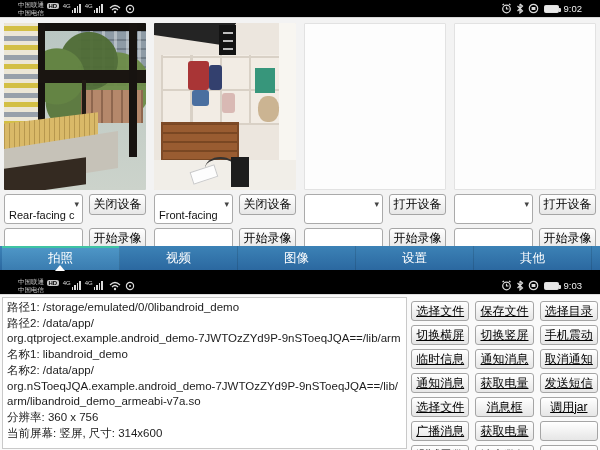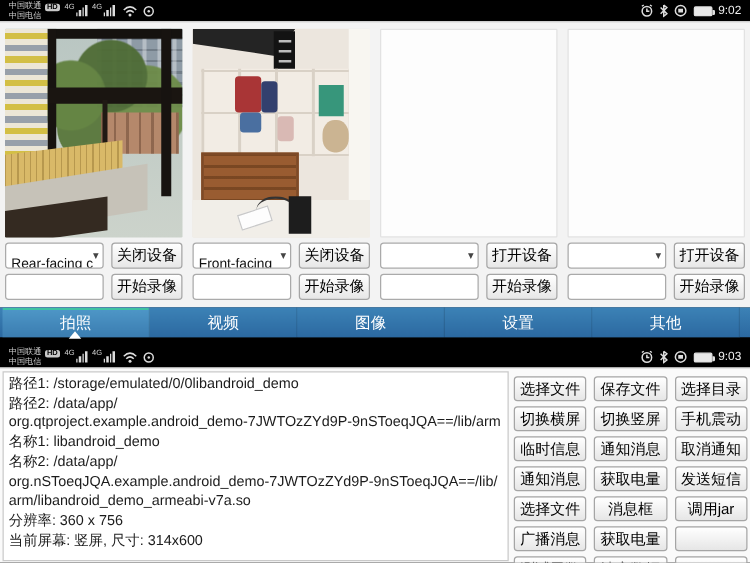--- a/index.html
+++ b/index.html
@@ -2,21 +2,21 @@
 <html><head>
 <meta charset="utf-8">
 <style>
   * { margin:0; padding:0; box-sizing:border-box; }
   html,body { width:600px; height:450px; overflow:hidden; }
   body { font-family:"Liberation Sans", sans-serif; background:#000; }
   .app { position:relative; width:600px; height:450px; background:#000; }
 
   
   .statusbar { position:absolute; left:0; width:600px; height:17px; background:#000;
-    display:flex; align-items:center; padding:0 7px; color:#e6e6e6; }
+    display:flex; align-items:center; padding:0 18px; color:#e6e6e6; }
   .sb-top { top:0; } .sb-bottom { top:277px; }
   .carrier { display:flex; flex-direction:column; justify-content:center;
     font-size:6.5px; line-height:7.5px; color:#cfcfcf; white-space:nowrap; }
   .hd-badge { font-size:6px; font-weight:bold; color:#000; background:#c9c9c9;
     border-radius:2px; padding:0 1.5px; margin:0 4px 6px 3px; align-self:center; }
   .sig { display:flex; align-items:flex-end; margin-right:4px; }
   .sig-4g { font-size:6px; color:#d8d8d8; margin-right:1px; transform:translateY(-4px); }
   .bars { display:inline-flex; align-items:flex-end; gap:1px; height:9px; }
   .bars i { display:block; width:1.5px; background:#dcdcdc; }
   .bars i:nth-child(1){height:3px;} .bars i:nth-child(2){height:5px;}
@@ -30,21 +30,21 @@
   .sb-time { font-size:9.5px; color:#f0f0f0; margin-left:2px; }
 
   
   .camera-area { position:absolute; top:17px; left:0; width:600px; height:229px;
     background:#f3f3f3; border-top:1px solid #d8d8d8;
     display:grid; grid-template-columns:repeat(4,1fr); gap:0 8px; padding:5px 4px 6px; }
   .cam-col { display:flex; flex-direction:column; min-width:0; }
   .photo { height:167px; position:relative; overflow:hidden; border-radius:1px; }
   .photo.empty { background:#fdfdfd; border:1px solid #e2e2e2; }
   .cam-row { display:flex; gap:6px; margin-top:4px; }
-  .combo { flex:1; min-width:0; height:21px; background:#fff; border:1px solid #aaa;
+  .combo { flex:1; min-width:0; height:30px; background:#fff; border:1px solid #aaa;
     border-radius:3px; font-size:11px; color:#111; display:flex; align-items:center;
     padding:12px 12px 0 4px; position:relative; white-space:nowrap; overflow:hidden; }
   .combo::after { content:"▾"; position:absolute; right:3px; top:4px; font-size:9px; color:#444; }
   .wbtn { width:57px; height:21px; background:linear-gradient(#ffffff,#e7e7e7);
     border:1px solid #a5a5a5; border-radius:3px; font-size:12px; color:#000;
     display:flex; align-items:center; justify-content:center; white-space:nowrap; }
   .ledit { flex:1; height:21px; background:#fff; border:1px solid #aaa; border-radius:3px; }
 
   
   .photo1 { background:linear-gradient(#b9c6c2,#ccd3cb); }
@@ -114,21 +114,21 @@
   
   .content { position:absolute; top:294px; left:0; width:600px; height:192px;
     background:#fafafa; border-top:1px solid #ddd; overflow:hidden; }
   .info-panel { position:absolute; left:2px; top:2px; width:405px; height:152px;
     background:#fff; border:1px solid #c9c9c9; padding:2px 4px; overflow:hidden; }
   .info-line { font-size:11.5px; line-height:15.7px; color:#1c1c1c; white-space:nowrap; overflow:hidden; }
   .btn-grid { position:absolute; left:411px; top:6px; width:187px;
     display:grid; grid-template-columns:repeat(3,1fr); gap:4px 6px; }
   .abtn { height:20px; background:linear-gradient(#ffffff,#e6e6e6); border:1px solid #a5a5a5;
     border-radius:3px; font-size:12px; color:#000; display:flex; align-items:center;
-    justify-content:center; white-space:nowrap; overflow:hidden; }
+    justify-content:center; white-space:nowrap; overflow:hidden;text-decoration:underline; }
 
   svg.g { stroke:#dcdcdc; fill:none; stroke-width:1.2; }
 </style>
 </head>
 <body>
 
 <div class="app">
 
   <div class="statusbar sb-top">
     <div class="carrier">

